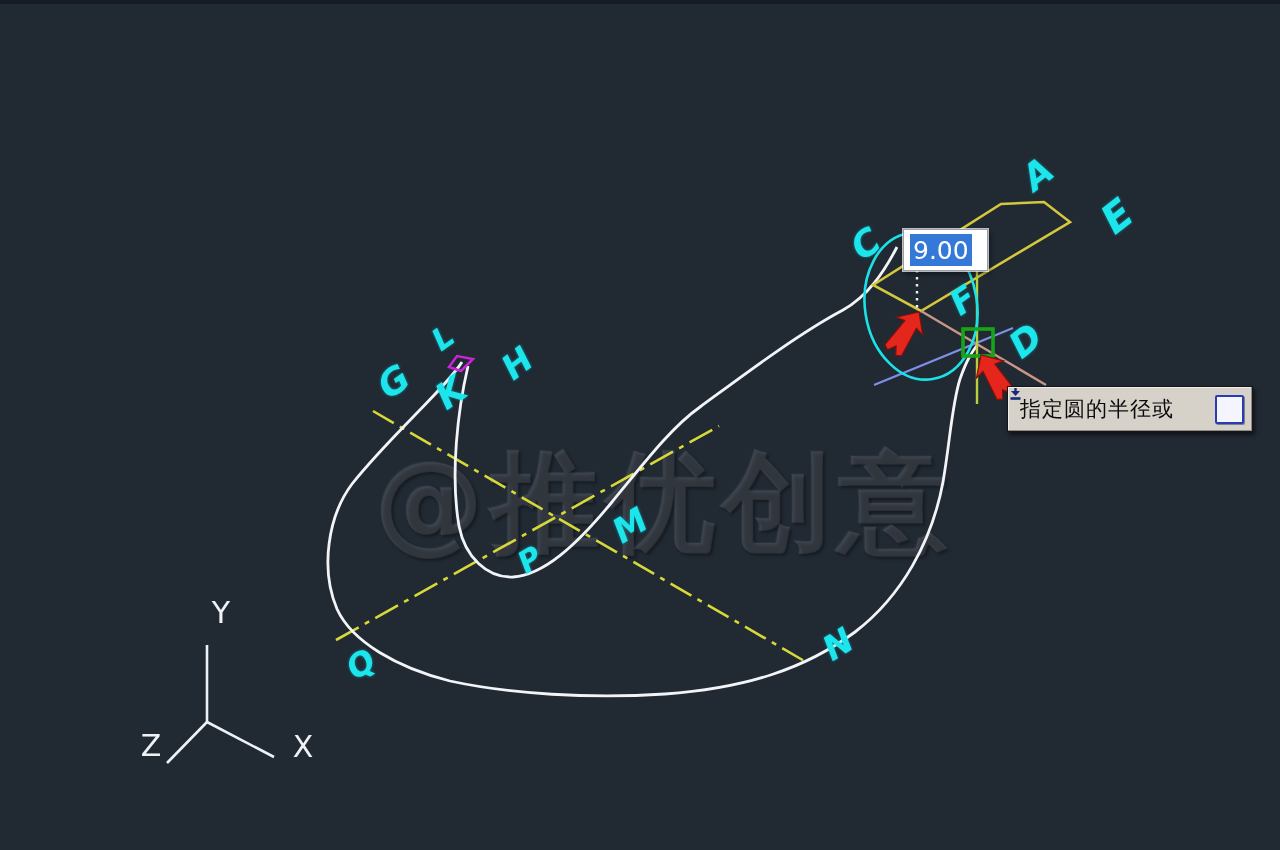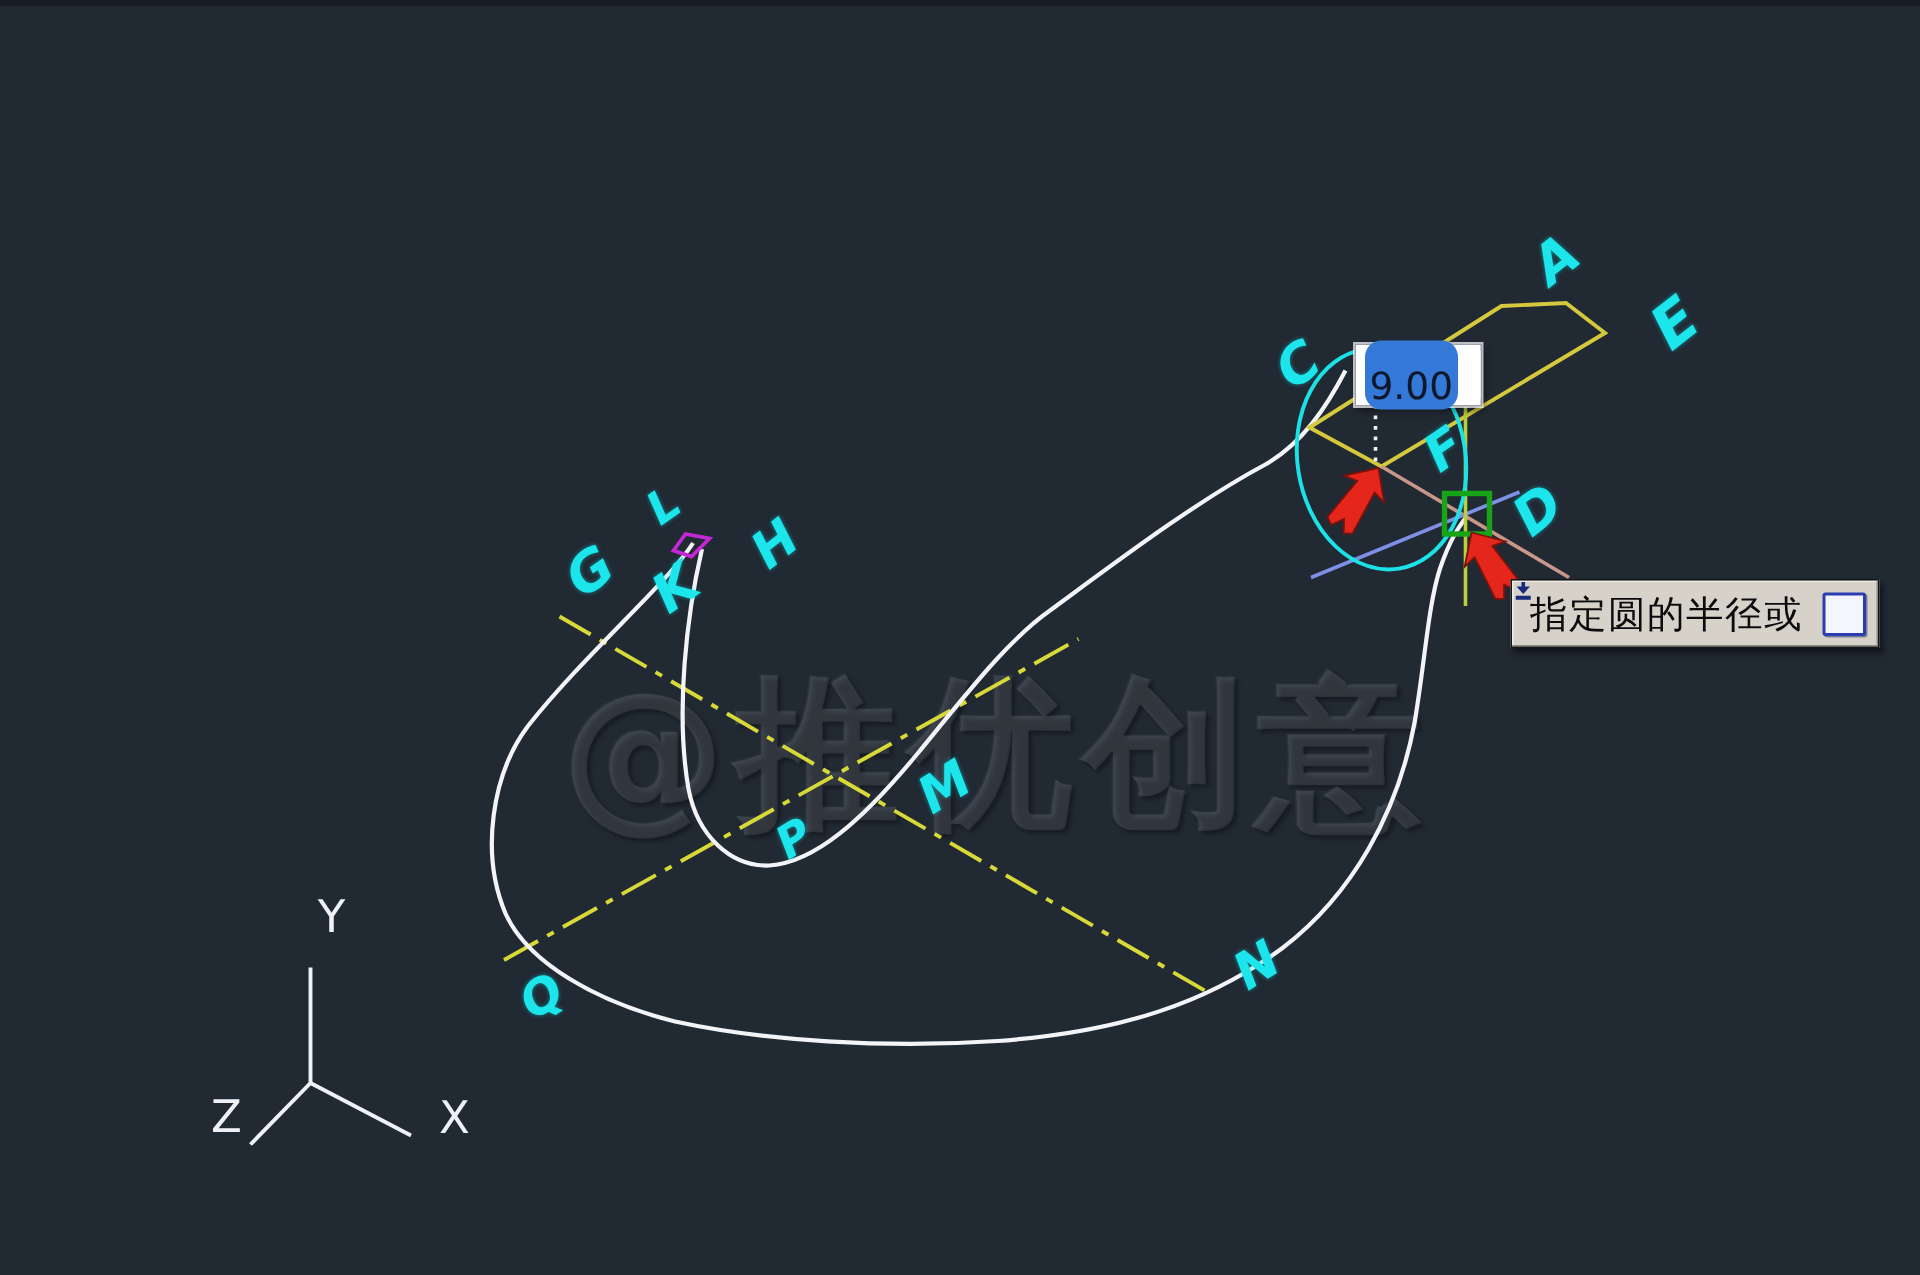--- a/index.html
+++ b/index.html
@@ -37,34 +37,34 @@
     user-select:none;
   }
   
   .dyn-input{
     position:absolute;left:903px;top:225px;width:85px;height:42px;
     background:#ffffff;border:1px solid #9aa0a8;
     box-shadow:0 0 0 1px rgba(255,255,255,.7), 2px 3px 5px rgba(0,0,0,.45);
     display:flex;align-items:center;box-sizing:border-box;padding:4px 0 4px 6px;
   }
   .dyn-input .sel{
-    background:#3579d8;color:#0f172a;
+    background:#3579d8;color:#ffffff;
     font-size:25px;font-family:"DejaVu Sans", sans-serif;
-    padding:17px 3px 2px 3px;line-height:1.1;border-radius:11px;
+    padding:3px 3px 2px 3px;line-height:1.1;
   }
   .dyn-input .caret-space{flex:1;height:100%;background:#ffffff;}
   
   .tooltip{
     position:absolute;left:1007px;top:382px;width:246px;height:46px;
     background:#d6d2c9;border:1px solid #15151a;
     box-shadow:inset -1px -1px 0 #8f8c84, inset 1px 1px 0 #efede8, 2px 3px 4px rgba(0,0,0,.5);
     display:flex;align-items:center;box-sizing:border-box;padding:0 8px 0 12px;
   }
   .tooltip .txt{
-    flex:1;color:#0b0b0d;font-size:25px;letter-spacing:1px;
+    flex:1;color:#0b0b0d;font-size:21px;letter-spacing:1px;
     font-family:Liberation Mono, monospace;white-space:nowrap;
   }
   .tooltip .drop-btn{
     width:25px;height:25px;background:#f4f5ff;
     border:2px solid #2b3cb0;border-radius:2px;
     display:flex;align-items:center;justify-content:center;
     box-shadow:1px 1px 0 #7a7f92;cursor:pointer;
   }
 </style>
 </head>

